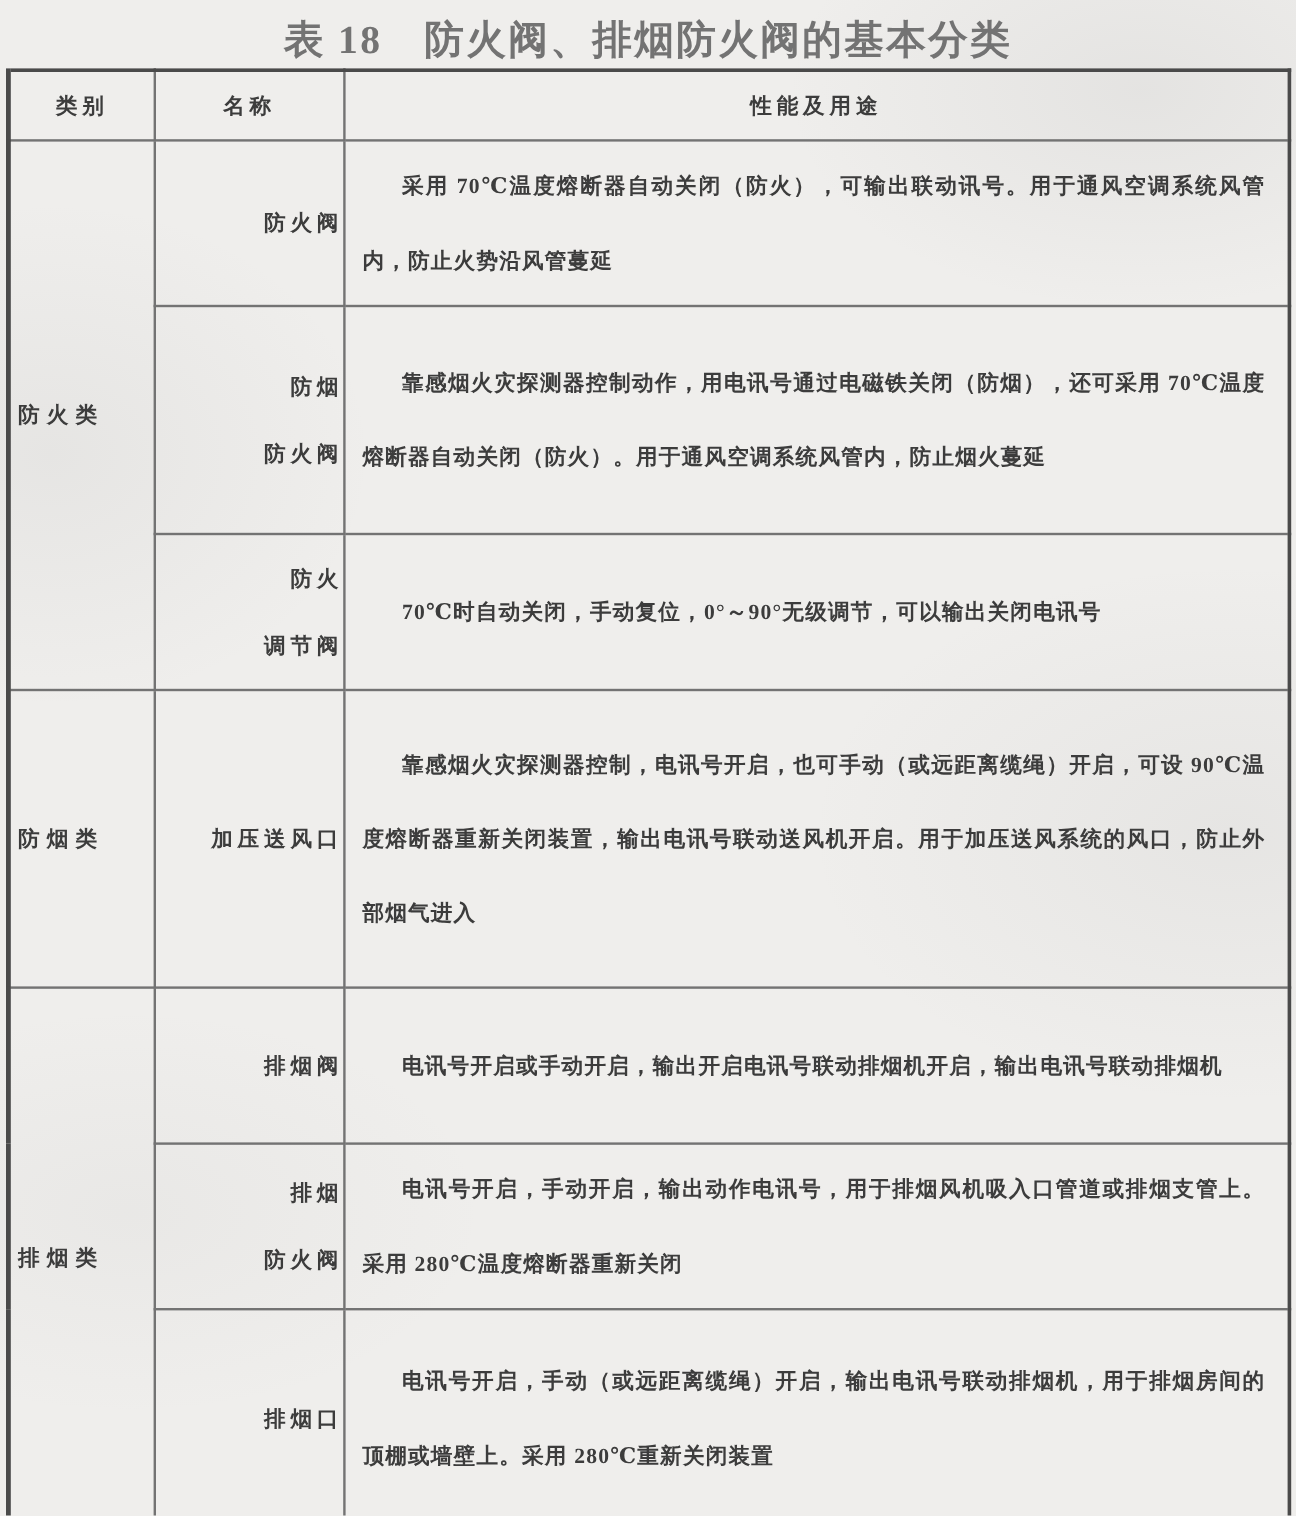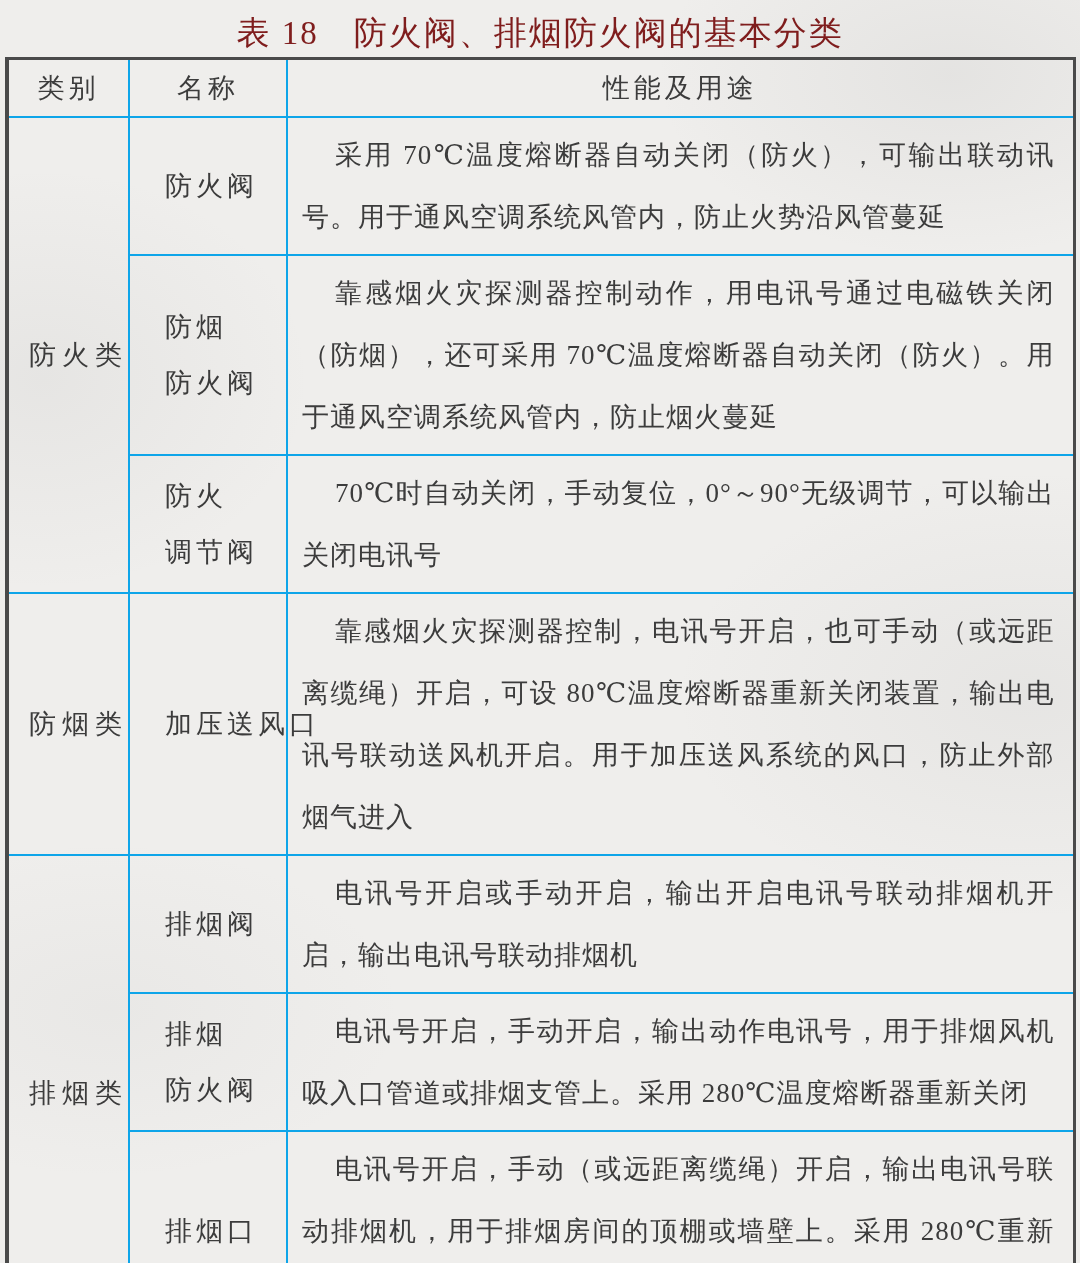--- a/index.html
+++ b/index.html
@@ -11,47 +11,47 @@
       radial-gradient(ellipse 420px 260px at 88% 6%, rgba(150,150,150,0.12), transparent 70%),
       radial-gradient(ellipse 380px 300px at 4% 30%, rgba(150,150,150,0.10), transparent 70%),
       radial-gradient(ellipse 500px 320px at 95% 55%, rgba(150,150,150,0.10), transparent 70%),
       radial-gradient(ellipse 420px 240px at 10% 80%, rgba(160,160,160,0.08), transparent 70%),
       #efeeec;
   }
   .page{position:relative;width:1080px;height:1263px;}
   .title{
     margin:0;padding-top:11px;height:44px;
     text-align:center;
-    font-size:33px;font-weight:normal;letter-spacing:2px;
-    color:#7f1d1d;
+    font-size:33px;font-weight:bold;letter-spacing:2px;
+    color:#737373;
   }
   table.cls{
     position:absolute;left:5px;top:57px;
     width:1067px;
     border-collapse:collapse;table-layout:fixed;
     background:transparent;
   }
   table.cls{
     border:3px solid #4a4a4a;
     border-left-width:4px;
     border-bottom:5px solid #1c1c1c;
   }
   col.c1{width:122px;}
   col.c2{width:158px;}
   col.c3{width:787px;}
   th,td{
-    border:2px solid #0ea5e9;
+    border:2px solid #737373;
     vertical-align:middle;
-    font-size:27px;
-    font-weight:normal;
+    font-size:18px;
+    font-weight:bold;
     padding:0;
   }
   th{height:56px;text-align:center;letter-spacing:4px;}
-  td.cat{text-align:right;letter-spacing:6px;text-indent:6px;}
-  td.name{text-align:left;letter-spacing:4px;text-indent:4px;white-space:nowrap;padding-left:31px;}
+  td.cat{text-align:left;letter-spacing:6px;text-indent:6px;}
+  td.name{text-align:right;letter-spacing:4px;text-indent:4px;white-space:nowrap;padding-left:31px;}
   td.name .nline{display:block;line-height:56px;}
   td.desc{
     text-align:justify;
     padding:6px 18px 6px 14px;
     line-height:62px;
     letter-spacing:1px;
     text-indent:33px;
     margin-left:32px;
   }
   tr.h130{height:130px;}
@@ -102,21 +102,21 @@
           <span class="nline">调节阀</span>
         </td>
         <td class="desc">70℃时自动关闭，手动复位，0°～90°无级调节，可以输出关闭电讯号</td>
       </tr>
 
       <tr class="h248">
         <td class="cat">防烟类</td>
         <td class="name">
           <span class="nline">加压送风口</span>
         </td>
-        <td class="desc">靠感烟火灾探测器控制，电讯号开启，也可手动（或远距离缆绳）开启，可设 80℃温度熔断器重新关闭装置，输出电讯号联动送风机开启。用于加压送风系统的风口，防止外部烟气进入</td>
+        <td class="desc">靠感烟火灾探测器控制，电讯号开启，也可手动（或远距离缆绳）开启，可设 90℃温度熔断器重新关闭装置，输出电讯号联动送风机开启。用于加压送风系统的风口，防止外部烟气进入</td>
       </tr>
 
       <tr class="h130">
         <td class="cat" rowspan="3">排烟类</td>
         <td class="name">
           <span class="nline">排烟阀</span>
         </td>
         <td class="desc">电讯号开启或手动开启，输出开启电讯号联动排烟机开启，输出电讯号联动排烟机</td>
       </tr>
       <tr class="h129">

